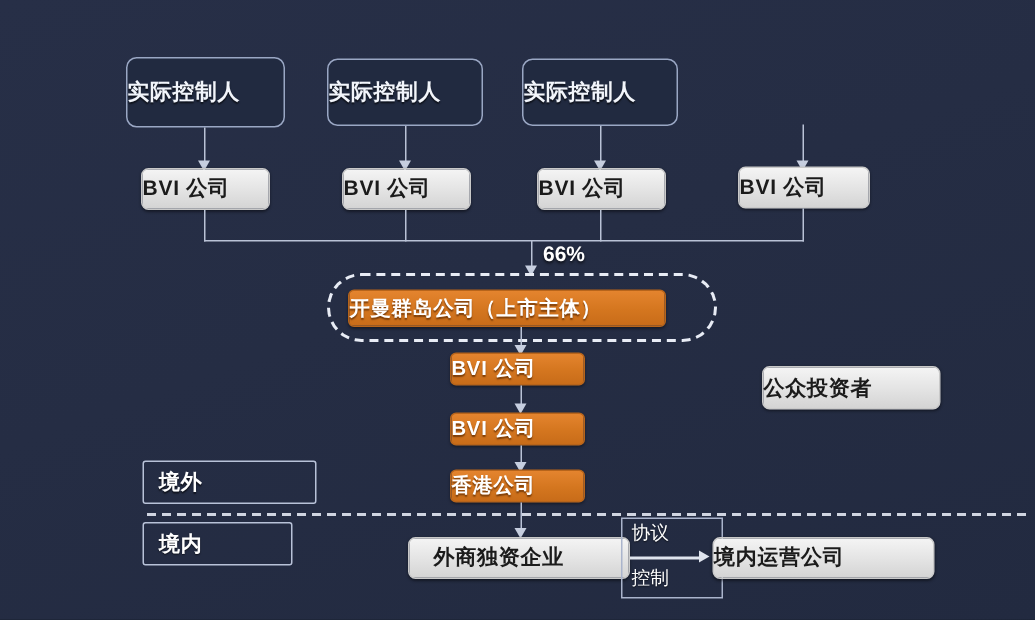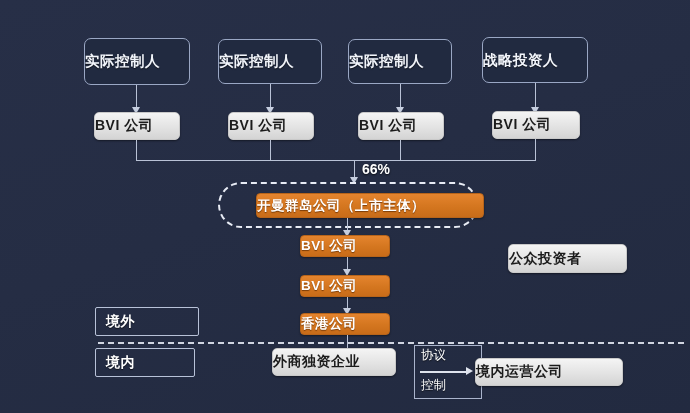--- a/index.html
+++ b/index.html
@@ -135,23 +135,20 @@
 
   <div class="node n-top" style="left:84px;top:38px;width:106px;height:47px;">
     <span>实际控制人</span>
   </div>
   <div class="node n-top" style="left:218px;top:39px;width:104px;height:45px;">
     <span>实际控制人</span>
   </div>
   <div class="node n-top" style="left:348px;top:39px;width:104px;height:45px;">
     <span>实际控制人</span>
   </div>
-  <div class="node n-top" style="left:482px;top:37px;width:106px;height:46px;">
-    <span>战略投资人</span>
-  </div>
 
   <div class="vline" style="left:136px;top:85px;height:24px;"></div>
   <div class="arrow-d" style="left:132px;top:107px;"></div>
 
   <div class="vline" style="left:270px;top:84px;height:25px;"></div>
   <div class="arrow-d" style="left:266px;top:107px;"></div>
 
   <div class="vline" style="left:400px;top:84px;height:25px;"></div>
   <div class="arrow-d" style="left:396px;top:107px;"></div>
 
@@ -176,21 +173,21 @@
   <div class="vline" style="left:400px;top:140px;height:21px;"></div>
   <div class="vline" style="left:535px;top:139px;height:22px;"></div>
 
   <div class="hline" style="left:136px;top:160px;width:400px;"></div>
 
   <div class="vline" style="left:354px;top:160px;height:22px;"></div>
   <div class="arrow-d" style="left:350px;top:177px;"></div>
   <div class="pct-label" style="left:362px;top:161px;">66%</div>
 
   <div class="pill-dash" style="left:218px;top:182px;width:260px;height:46px;"></div>
-  <div class="node n-orange" style="left:256px;top:193px;width:228px;height:25px;">
+  <div class="node n-orange" style="left:232px;top:193px;width:212px;height:25px;">
     <span>开曼群岛公司（上市主体）</span>
   </div>
 
   <div class="vline" style="left:347px;top:218px;height:17px;"></div>
   <div class="arrow-d" style="left:343px;top:230px;"></div>
 
   <div class="node n-orange" style="left:300px;top:235px;width:90px;height:22px;">
     <span>BVI 公司</span>
   </div>
 
@@ -208,30 +205,30 @@
     <span>香港公司</span>
   </div>
 
   <div class="vline" style="left:347px;top:335px;height:20px;"></div>
   <div class="arrow-d" style="left:343px;top:352px;"></div>
 
   <div class="node n-light" style="left:508px;top:244px;width:119px;height:29px;">
     <span>公众投资者</span>
   </div>
 
-  <div class="node n-hollow" style="left:95px;top:307px;width:104px;height:29px;">
+  <div class="node n-hollow" style="left:95px;top:307px;width:116px;height:29px;">
     <span>境外</span>
   </div>
   <div class="node n-hollow" style="left:95px;top:348px;width:100px;height:29px;">
     <span>境内</span>
   </div>
 
   <div class="divider" style="left:98px;top:342px;width:586px;"></div>
 
-  <div class="node n-light" style="left:272px;top:348px;width:124px;height:28px;">
+  <div class="node n-light" style="left:272px;top:358px;width:148px;height:28px;padding-left:16px;">
     <span>外商独资企业</span>
   </div>
 
   <div class="vie-frame" style="left:414px;top:345px;width:68px;height:54px;"></div>
   <div class="vie-text" style="left:421px;top:347px;">协议</div>
   <div class="hline" style="left:420px;top:371px;width:48px;height:1.6px;background:#dfe4ee;"></div>
   <div class="arrow-r" style="left:466px;top:367px;"></div>
   <div class="vie-text" style="left:421px;top:377px;">控制</div>
 
   <div class="node n-light" style="left:475px;top:358px;width:148px;height:28px;">

